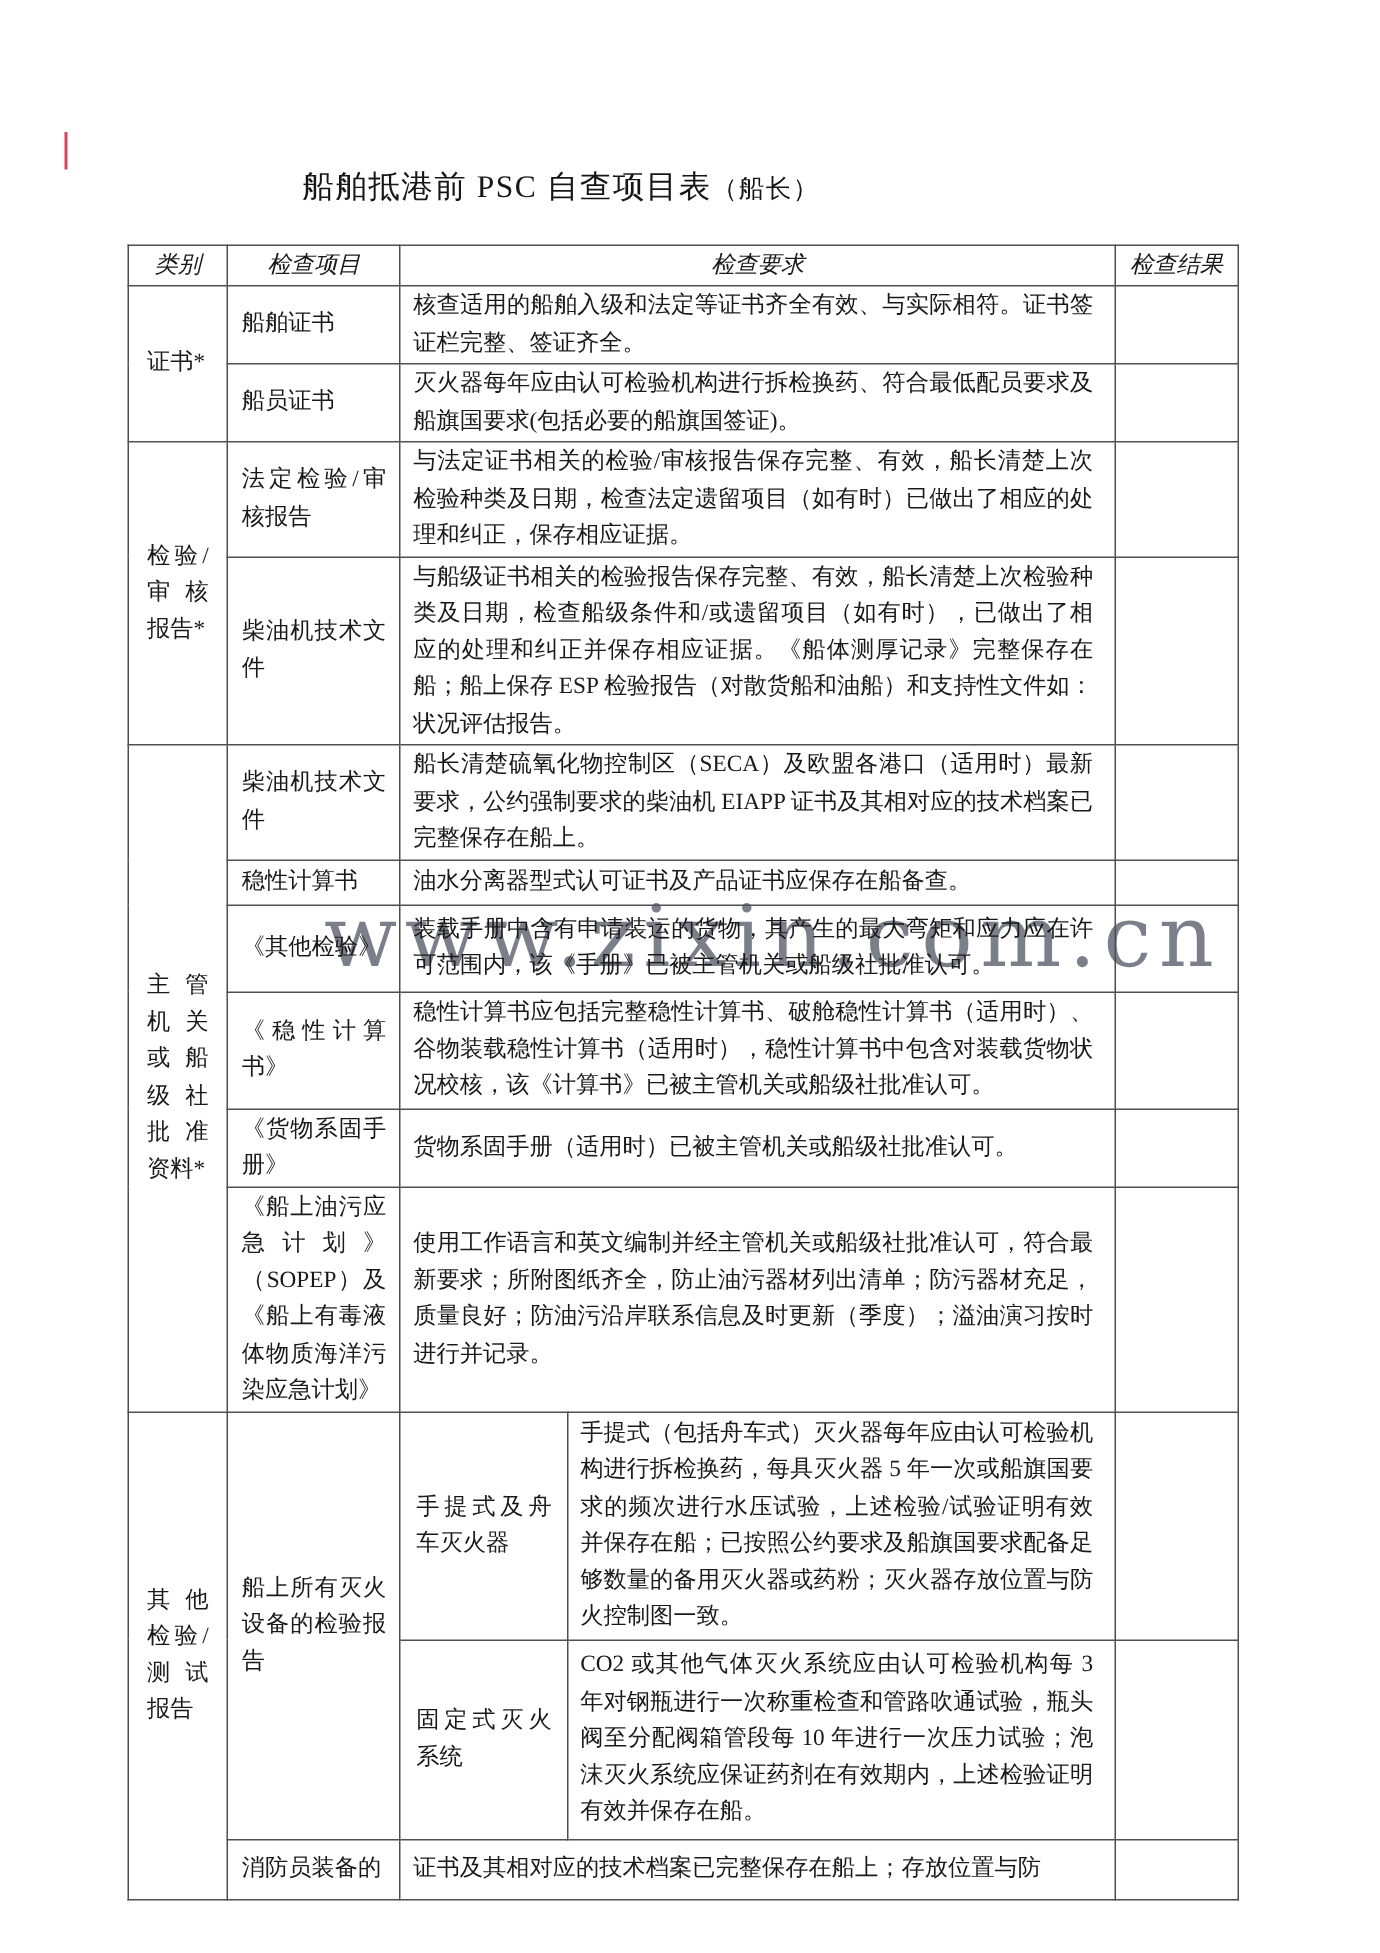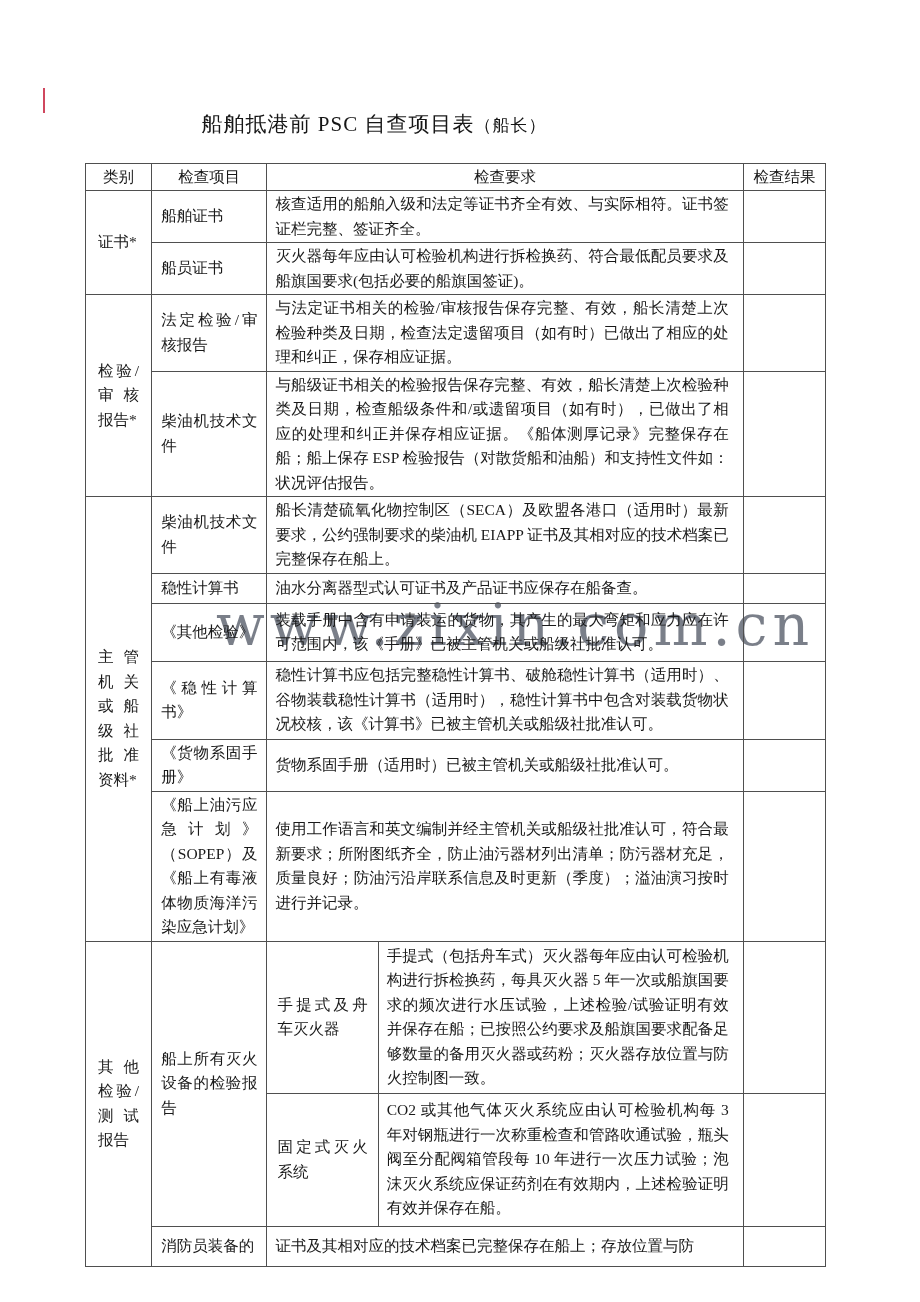--- a/index.html
+++ b/index.html
@@ -54,21 +54,21 @@
     background: transparent;
   }
   table.psc td {
     border: 1.6px solid #4f4f4f;
     font-size: 15.5px;
     line-height: 24.5px;
     vertical-align: middle;
     background: transparent;
     color: #191919;
   }
-  td.hd { text-align: center; padding: 0 2px; }
+  td.hd { text-align: center; padding: 0 2px; font-style: italic; }
   td.cat { padding: 1px 2px; }
   td.cat .catlabel {
     width: 41px;
     margin: 0 auto;
     text-align: justify;
   }
   td.item { text-align: justify; padding: 1px 9px; }
   td.sub  { text-align: justify; padding: 0 10px; }
   td.req  { text-align: justify; padding: 1px 14px 1px 8px; }
   td.result { padding: 0; }

